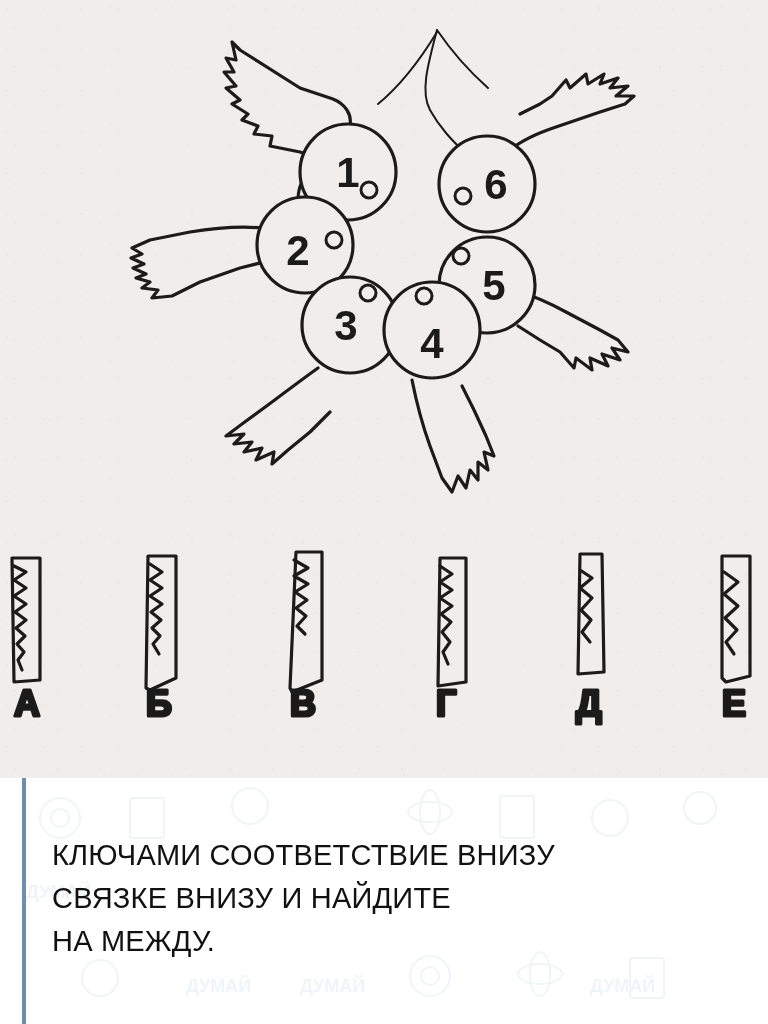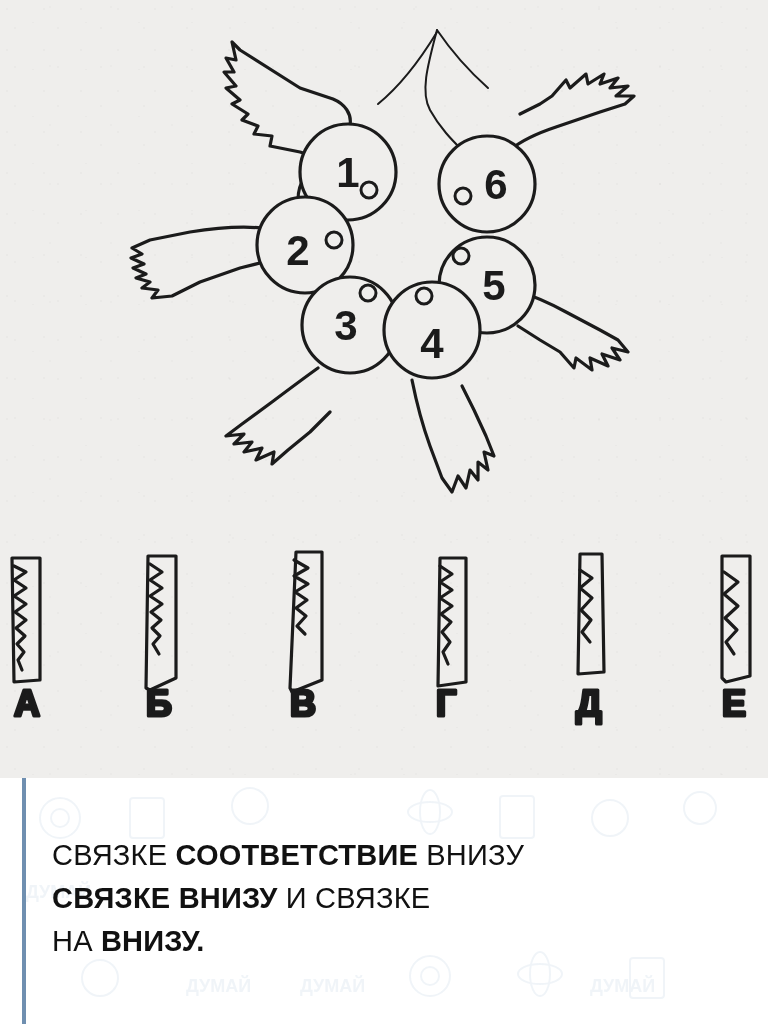--- a/index.html
+++ b/index.html
@@ -74,21 +74,21 @@
     left: 52px;
     top: 56px;
     width: 690px;
     font-size: 29px;
     line-height: 43px;
     letter-spacing: 0.2px;
     color: #111111;
     font-weight: 400;
   }
   .caption-text b {
-    font-weight: 700;
+    font-weight: 400;
   }
   .key-label {
     font-family: "Liberation Sans", sans-serif;
     font-weight: 700;
   }
   svg { display: block; }
 </style>
 </head>
 <body>
 
@@ -229,18 +229,18 @@
         <text x="186" y="214">ДУМАЙ</text>
         <text x="300" y="214">ДУМАЙ</text>
         <text x="590" y="214">ДУМАЙ</text>
         <text x="26" y="120">ДУМАЙ</text>
       </g>
     </svg>
 
     <div class="caption-bar"></div>
 
     <div class="caption-text">
-      <span>СВЯЗКЕ </span><b>СООТВЕТСТВИЕ</b><span> ВНИЗУ</span><br>
-      <b>СВЯЗКЕ ВНИЗУ</b><span> И СВЯЗКЕ</span><br>
-      <span>НА </span><b>ВНИЗУ.</b>
+      <span>КЛЮЧАМИ </span><b>СООТВЕТСТВИЕ</b><span> ВНИЗУ</span><br>
+      <b>СВЯЗКЕ ВНИЗУ</b><span> И НАЙДИТЕ</span><br>
+      <span>НА </span><b>МЕЖДУ.</b>
     </div>
   </div>
 </div>
 
 </body></html>

